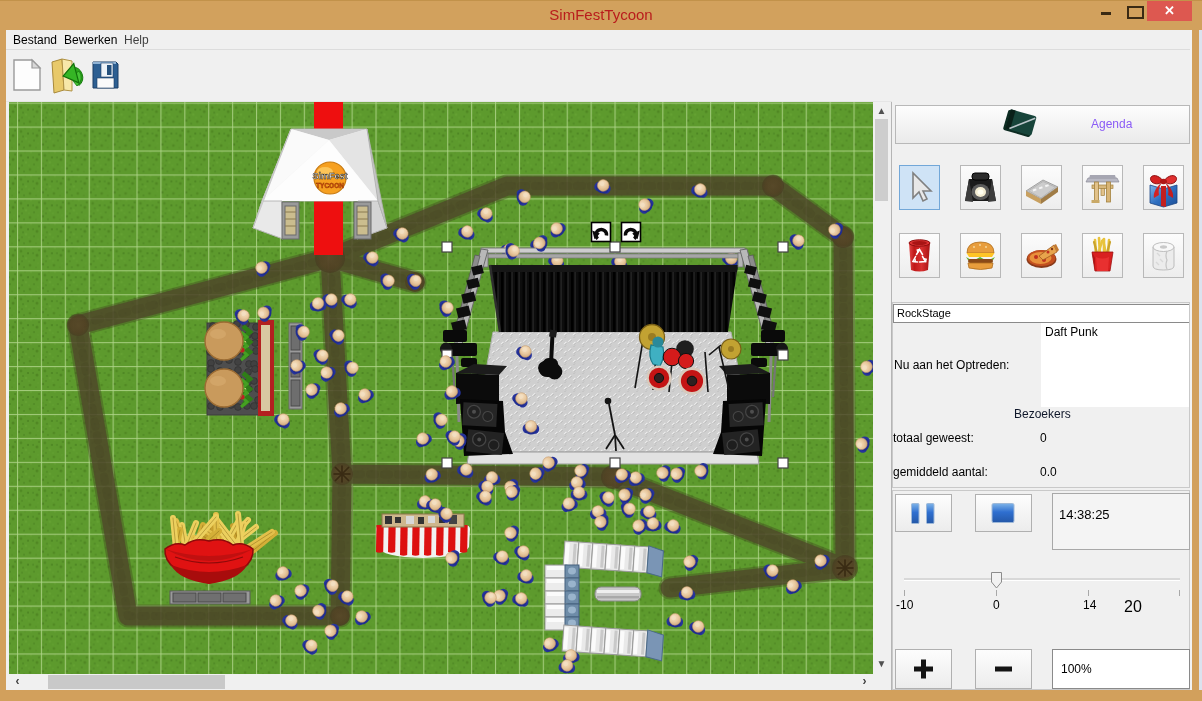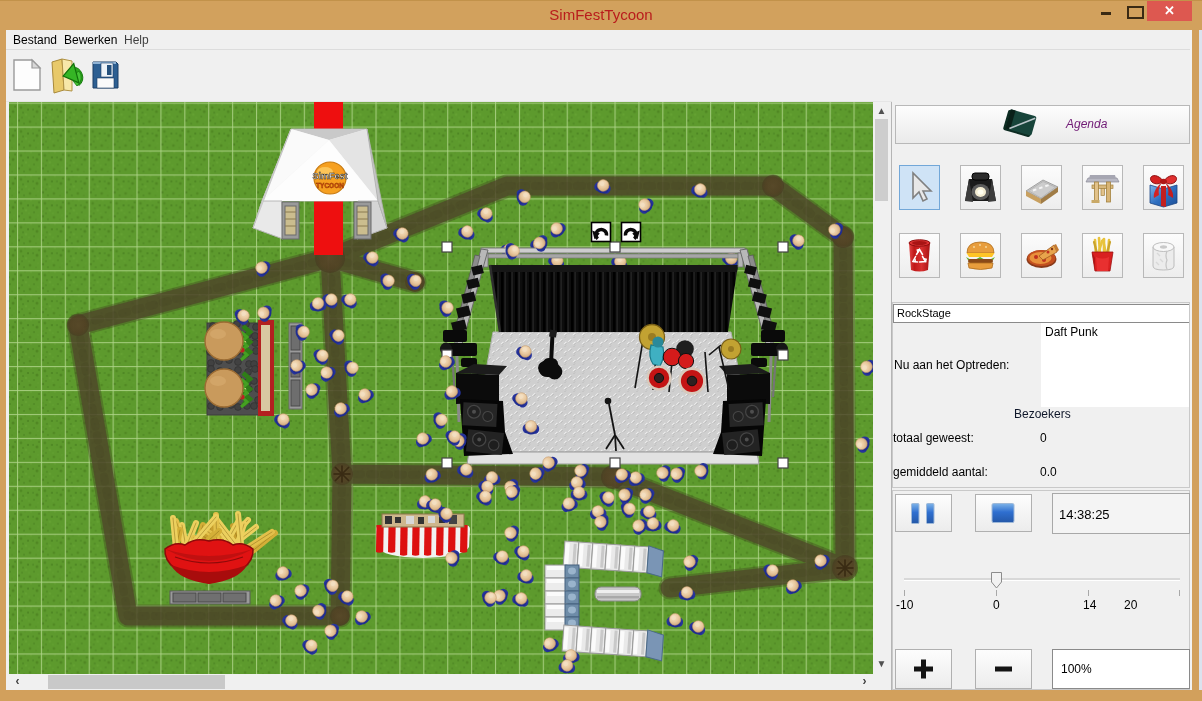--- a/index.html
+++ b/index.html
@@ -694,21 +694,21 @@
 
 <svg class="abs" style="left:998px;top:107px;" width="42" height="34" viewBox="0 0 42 34">
   <g transform="rotate(16 21 17)">
     <rect x="7" y="6" width="28" height="21" rx="2" fill="#0d2b22"></rect>
     <rect x="9" y="5" width="27" height="20" rx="2" fill="#17443a"></rect>
     <rect x="9" y="5" width="5" height="20" fill="#0a2019"></rect>
     <line x1="13" y1="24" x2="35" y2="7" stroke="#b9c4c9" stroke-width="1.6"></line>
   </g>
 </svg>
 
-<div class="abs" style="left:1066px;top:117px;font-size:12px;color:#701a75;font-style:italic;">Agenda</div>
+<div class="abs" style="left:1091px;top:117px;font-size:12px;color:#8b5cf6;">Agenda</div>
 
 <div class="abs" style="left:899px;top:165px;width:41px;height:45px;background:#cfe3f6;border:1px solid #72a7d8;box-sizing:border-box;"></div>
 <div class="abs" style="left:899px;top:165px;width:41px;height:45px;"><svg width="41" height="45" viewBox="0 0 41 45">
 <path d="M14 8 L14 33 L20 27 L24 36 L28 34 L24 26 L32 26 Z" fill="#e8e8e8" stroke="#808080" stroke-width="1.6"></path>
 </svg></div>
 
 <div class="abs" style="left:960px;top:165px;width:41px;height:45px;background:linear-gradient(#fcfcfc,#ededed);border:1px solid #b8b8b8;box-sizing:border-box;"></div>
 <div class="abs" style="left:960px;top:165px;width:41px;height:45px;"><svg width="41" height="45" viewBox="0 0 41 45">
 <path d="M9 14 L32 14 L36 36 L5 36 Z" fill="#1b1b1b"></path>
 <path d="M9 14 L5 36 L13 37 Z" fill="#3c3c3c"></path>
@@ -865,41 +865,41 @@
     </defs>
   <rect x="16.5" y="9.5" width="7.5" height="20" rx="1" fill="url(#bluebar)" stroke="#9db8d8" stroke-width="1"></rect>
   <rect x="31.5" y="9.5" width="7.5" height="20" rx="1" fill="url(#bluebar)" stroke="#9db8d8" stroke-width="1"></rect>
 </svg>
 
 <div class="abs" style="left:975px;top:494px;width:57px;height:38px;background:linear-gradient(#fdfdfd,#ececec);border:1px solid #b0b0b0;box-sizing:border-box;"></div>
 <svg class="abs" style="left:975px;top:494px;" width="57" height="38" viewBox="0 0 57 38">
   <rect x="17" y="9.5" width="22" height="19" rx="1.5" fill="url(#bluebar)" stroke="#9db8d8" stroke-width="1"></rect>
 </svg>
 
-<div class="abs" style="left:1052px;top:493px;width:138px;height:41px;background:#f4f4f4;border:1px solid #a8a8a8;box-sizing:border-box;font-size:13px;color:#000;padding:13px 0 0 6px;">14:38:25</div>
+<div class="abs" style="left:1052px;top:493px;width:138px;height:57px;background:#f4f4f4;border:1px solid #a8a8a8;box-sizing:border-box;font-size:13px;color:#000;padding:13px 0 0 6px;">14:38:25</div>
 
 <div class="abs" style="left:904px;top:578px;width:276px;height:2px;background:#d8d8d8;border-bottom:1px solid #fff;"></div>
 
 <svg class="abs" style="left:991px;top:572px;" width="11" height="17" viewBox="0 0 11 17">
   <path d="M0.5 0.5 L10.5 0.5 L10.5 10 L5.5 16 L0.5 10 Z" fill="#f2f2f2" stroke="#8c8c8c" stroke-width="1"></path>
 </svg>
 
 <svg class="abs" style="left:895px;top:589px;" width="295px" height="10" viewBox="0 0 295 10">
   <g stroke="#a8a8a8" stroke-width="1">
     <line x1="9.5" y1="1" x2="9.5" y2="7"></line>
       <line x1="101.5" y1="1" x2="101.5" y2="7"></line>
     <line x1="193.5" y1="1" x2="193.5" y2="7"></line>
       <line x1="284.5" y1="1" x2="284.5" y2="7"></line>
   </g>
 </svg>
 
 <div class="abs" style="left:896px;top:598px;font-size:12px;color:#000;">-10</div>
 <div class="abs" style="left:993px;top:598px;font-size:12px;color:#000;">0</div>
 <div class="abs" style="left:1083px;top:598px;font-size:12px;color:#000;">14</div>
-<div class="abs" style="left:1124px;top:598px;font-size:12px;color:#000;">20</div>
+<div class="abs" style="left:1124px;top:598px;font-size:16px;color:#000;">20</div>
 
 <div class="abs" style="left:895px;top:649px;width:57px;height:40px;background:linear-gradient(#fdfdfd,#ececec);border:1px solid #b0b0b0;box-sizing:border-box;"></div>
 <svg class="abs" style="left:895px;top:649px;" width="57" height="40" viewBox="0 0 57 40">
     <g fill="#141414">
       <rect x="19" y="17.5" width="19" height="5"></rect>
       <rect x="26" y="10.5" width="5" height="19"></rect>
     </g>
   </svg>
 
 <div class="abs" style="left:975px;top:649px;width:57px;height:40px;background:linear-gradient(#fdfdfd,#ececec);border:1px solid #b0b0b0;box-sizing:border-box;"></div>

